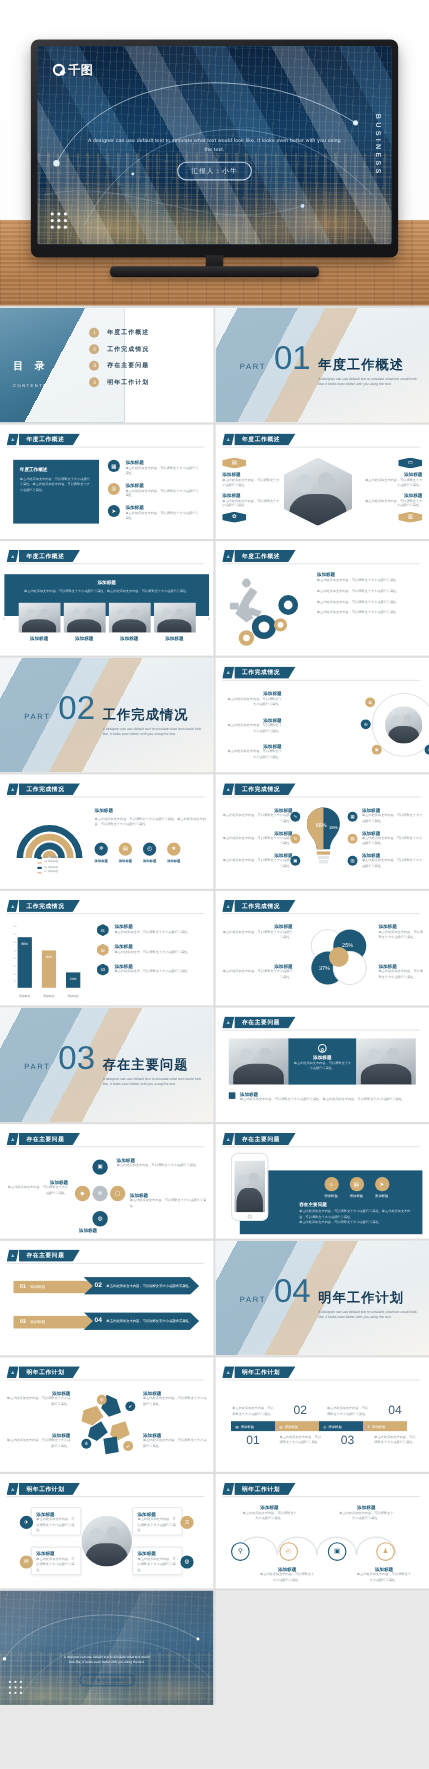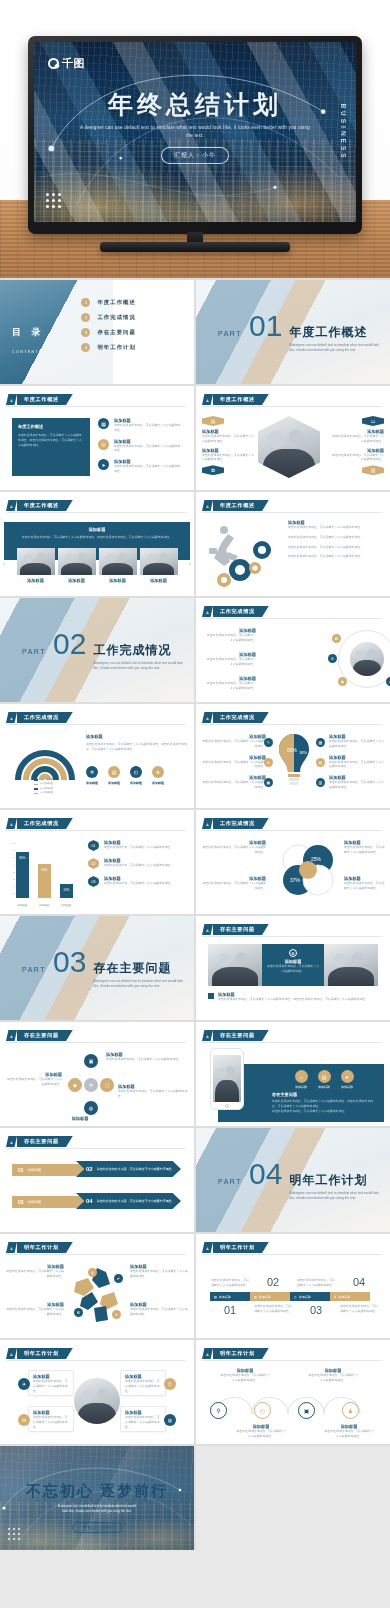--- a/index.html
+++ b/index.html
@@ -279,21 +279,20 @@
           <circle cx="300" cy="72" r="2.4" fill="#dff0ff"></circle>
           <circle cx="250" cy="150" r="1.8" fill="#cfe6fa"></circle>
           <circle cx="90" cy="120" r="1.4" fill="#cfe6fa"></circle>
         </svg>
 
         <div class="tv-logo">
           <span class="logo-mark"></span>
           <span>千图</span>
         </div>
 
-        <div class="tv-title">年终总结计划</div>
         <div class="tv-sub">A designer can use default text to simulate what text would look like, it looks even better with you using the text.</div>
         <div class="tv-btn">汇报人：小牛</div>
         <div class="tv-vert">BUSINESS</div>
         <div class="tv-dots">
           <i></i>
             <i></i>
             <i></i>
             <i></i>
             <i></i>
             <i></i>
@@ -1028,21 +1027,20 @@
     <div class="slide">
       <div class="closing">
         <div class="city"></div>
       </div>
       <svg style="position:absolute;inset:0;width:100%;height:100%;" viewBox="0 0 194 104" preserveAspectRatio="none">
         <path d="M4 62 C 30 18, 120 8, 180 44" stroke="rgba(255,255,255,.55)" stroke-width="0.5" fill="none"></path>
         <path d="M20 94 C 60 34, 140 30, 190 78" stroke="rgba(255,255,255,.35)" stroke-width="0.45" fill="none"></path>
         <circle cx="4" cy="62" r="1.6" fill="#fff"></circle>
         <circle cx="180" cy="44" r="1.3" fill="#fff"></circle>
       </svg>
-      <div class="closing-title">不忘初心 逐梦前行</div>
       <div class="closing-sub">A designer can use default text to simulate what text would look like, it looks even better with you using the text.</div>
       <div class="closing-btn">汇报人：小牛</div>
       <div class="closing-dots">
         <i></i>
           <i></i>
           <i></i>
           <i></i>
           <i></i>
           <i></i>
           <i></i>

